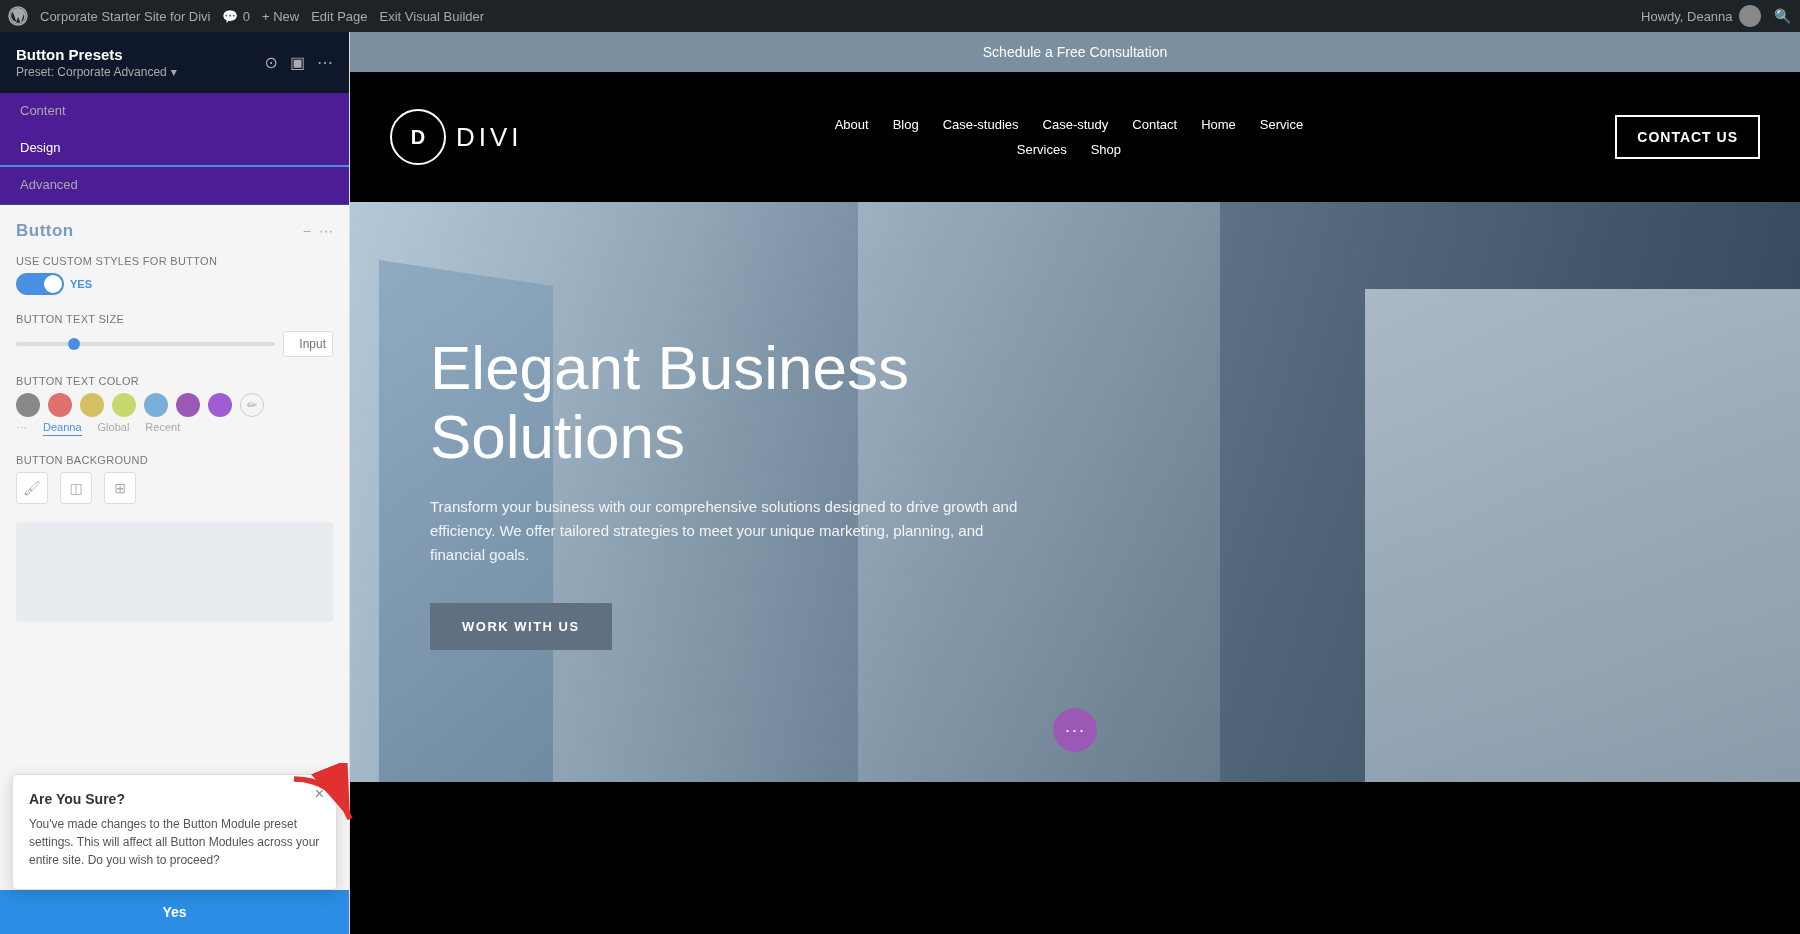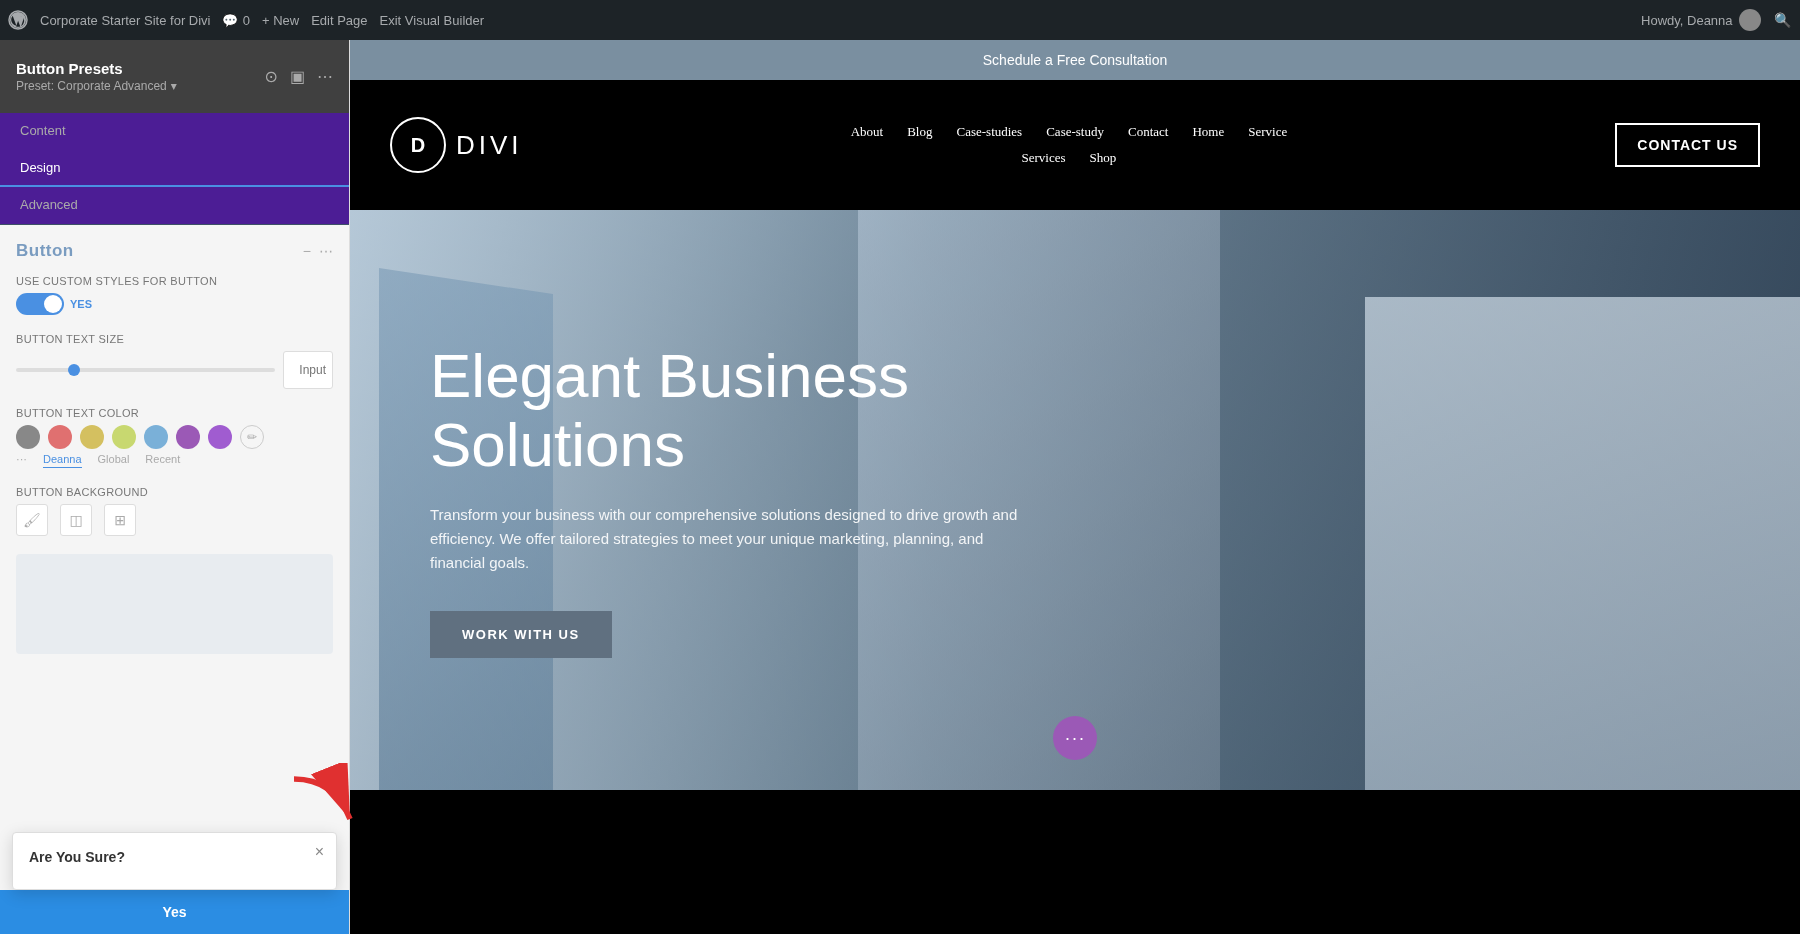--- a/index.html
+++ b/index.html
@@ -1,20 +1,20 @@
 <!DOCTYPE html>
 <html><head>
   <meta charset="utf-8">
   <style>
     * { margin: 0; padding: 0; box-sizing: border-box; }
     body { font-family: -apple-system, BlinkMacSystemFont, 'Segoe UI', sans-serif; width: 1800px; height: 934px; overflow: hidden; display: flex; flex-direction: column; }
 
     
     .wp-admin-bar {
-      height: 40px;
+      height: 32px;
       background: #1d2327;
       display: flex;
       align-items: center;
       padding: 0 8px;
       flex-shrink: 0;
       gap: 12px;
       position: relative;
     }
     .wp-admin-bar .wp-icon {
       color: #a7aaad;
@@ -74,23 +74,23 @@
       background: #f5f5f5;
       border-right: 1px solid #ddd;
       display: flex;
       flex-direction: column;
       flex-shrink: 0;
       position: relative;
     }
 
     
     .panel-header {
-      background: #404040;
-      color: #fff;
-      padding: 20px 16px;
+      background: #0f172a;
+      color: #fff;
+      padding: 14px 16px;
       display: flex;
       justify-content: space-between;
       align-items: center;
     }
     .panel-header-title {
       font-size: 15px;
       font-weight: 600;
     }
     .panel-header-subtitle {
       font-size: 12px;
@@ -211,21 +211,21 @@
       height: 12px;
       background: #4a90e2;
       border-radius: 50%;
       position: absolute;
       top: -4px;
       left: 20%;
       cursor: pointer;
     }
     .field-input-small {
       width: 50px;
-      height: 38px;
+      height: 26px;
       border: 1px solid #ddd;
       border-radius: 3px;
       padding: 2px 6px;
       font-size: 12px;
       background: #fff;
       color: #999;
       text-align: right;
     }
 
     
@@ -416,21 +416,20 @@
       color: #fff;
       font-size: 26px;
       font-weight: 300;
       letter-spacing: 4px;
     }
     .site-nav {
       display: flex;
       flex-direction: column;
       align-items: center;
       gap: 10px;
-      font-family: Liberation Serif, serif;
     }
     .nav-row {
       display: flex;
       gap: 24px;
       align-items: center;
     }
     .nav-link {
       color: #fff;
       font-size: 13px;
       cursor: pointer;
@@ -652,20 +651,21 @@
         </div>
       </div>
 
       <div class="preview-box"></div>
 
     </div>
 
     <div class="dialog-overlay">
       <div class="dialog">
         <div class="dialog-title">Are You Sure?</div>
+        <div class="dialog-text">You've made changes to the Button Module preset settings. This will affect all Button Modules across your entire site. Do you wish to proceed?</div>
         <span class="dialog-close">×</span>
 
         <div class="arrow-container">
           <svg class="red-arrow" viewBox="0 0 100 80">
             <defs>
               <marker id="arrowhead" markerWidth="10" markerHeight="7" refX="10" refY="3.5" orient="auto">
                 <polygon points="0 0, 10 3.5, 0 7" fill="#e03030"></polygon>
               </marker>
             </defs>
             <path d="M 10 10 Q 60 10 80 60" stroke="#e03030" stroke-width="7" fill="none" marker-end="url(#arrowhead)"></path>

